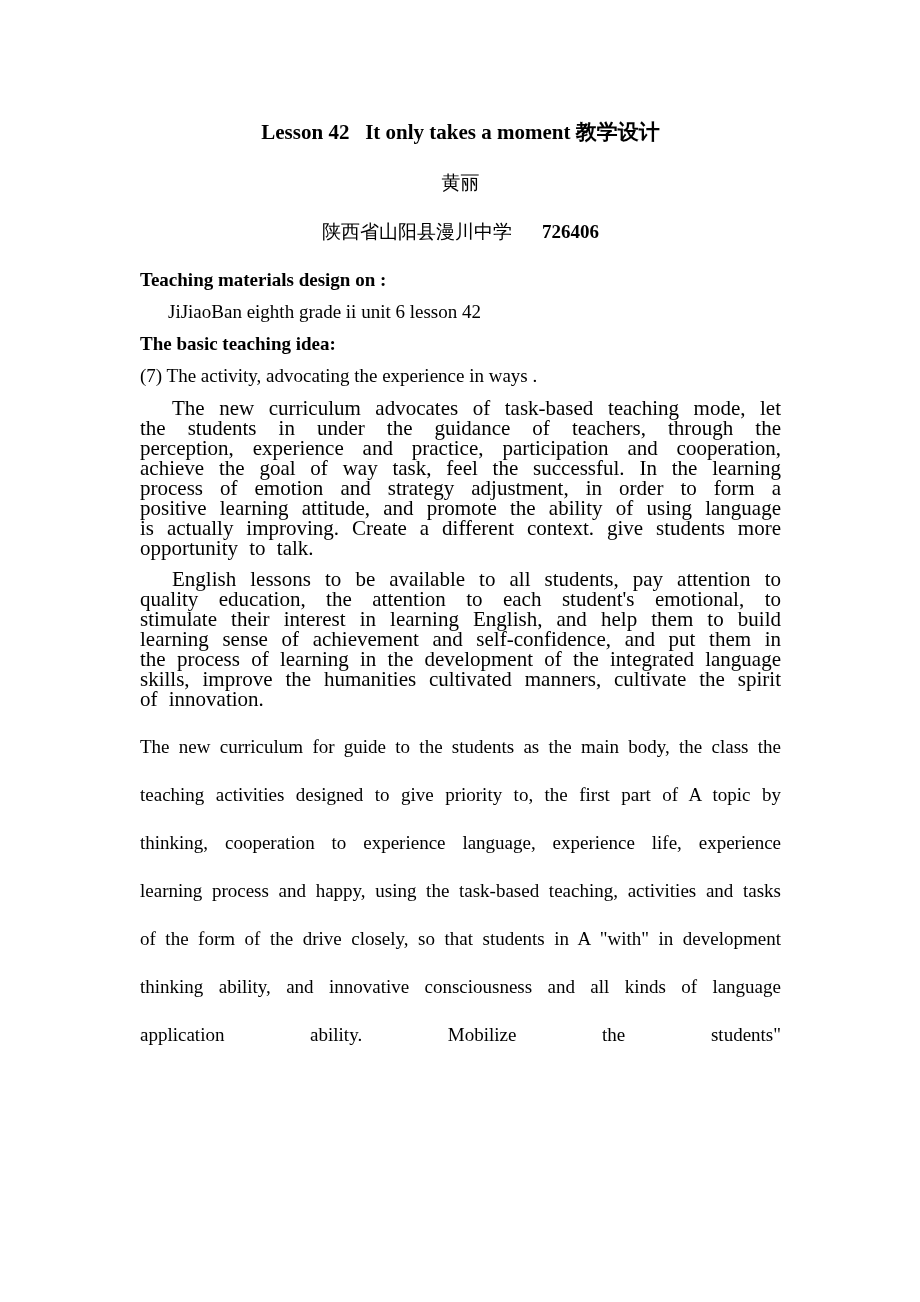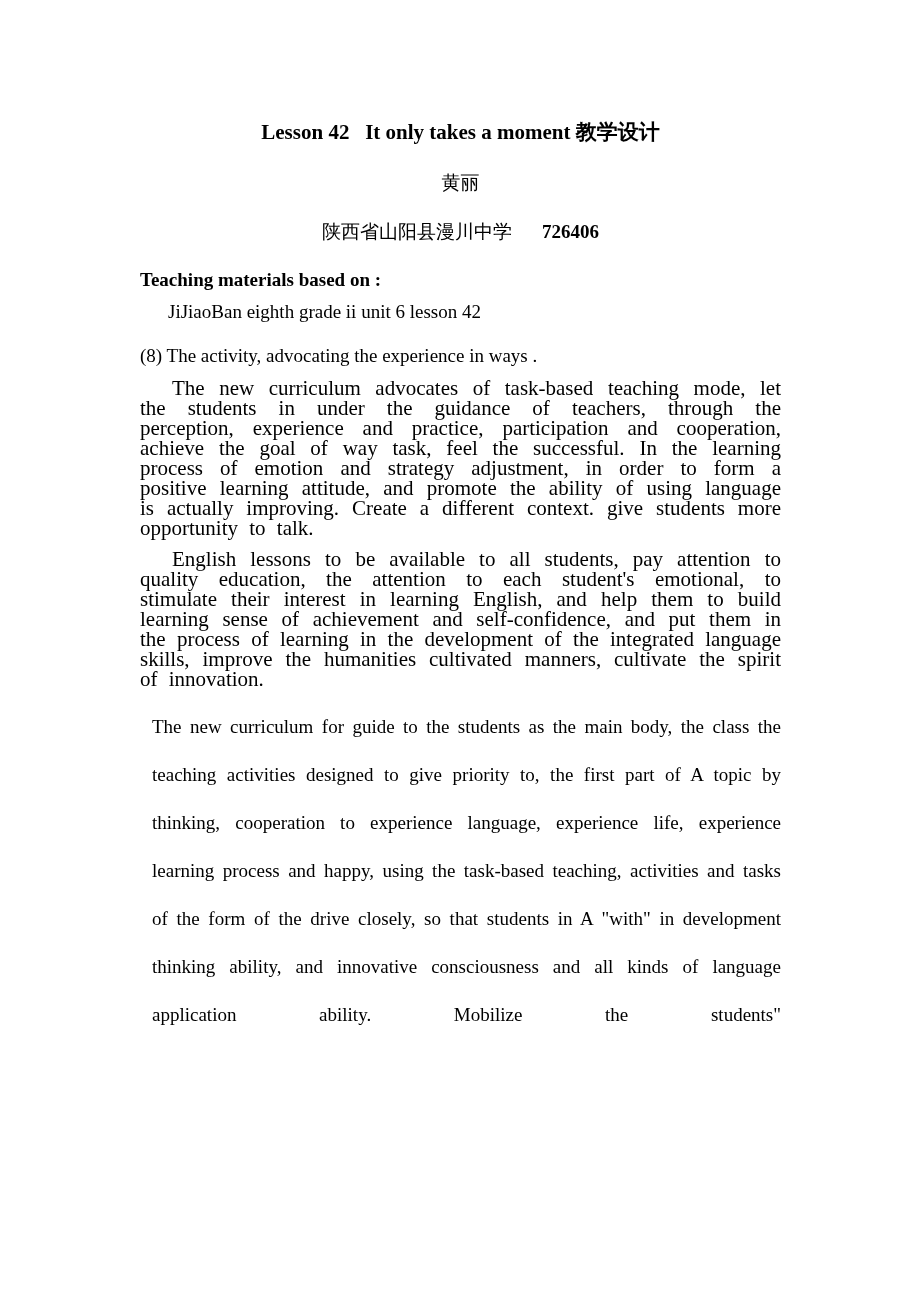--- a/index.html
+++ b/index.html
@@ -60,51 +60,52 @@
     text-align: justify;
     word-spacing: 6px;
     margin: 11px 0;
   }
   .indent {
     text-indent: 32px;
   }
   .p-src {
     font-size: 19px;
     line-height: 20px;
-    margin: 10px 0 24px 0;
+    margin: 10px 0 12px 0;
     padding-left: 28px;
   }
   .p-wide {
     font-size: 19px;
     line-height: 48px;
     text-align: justify;
     text-align-last: justify;
     word-spacing: 3px;
-    margin: 14px 0 0 12px;
+    margin: 14px 0 0 0;
   }
 </style>
 </head>
 <body>
 
 <div class="page">
 
   <div class="doc-title">Lesson 42   It only takes a moment 教学设计</div>
 
   <div class="doc-author">黄丽</div>
 
   <div class="doc-aff">
     <span>陕西省山阳县漫川中学</span><span class="zip">726406</span>
   </div>
 
-  <div class="h">Teaching materials based on :</div>
+  <div class="h">Teaching materials design on :</div>
 
   <div class="p-src">JiJiaoBan eighth grade ii unit 6 lesson 42</div>
 
+  <div class="h">The basic teaching idea:</div>
 
-  <div class="p-single">(8) The activity, advocating the experience in ways .</div>
+  <div class="p-single">(7) The activity, advocating the experience in ways .</div>
 
   <div class="p-dense indent">The new curriculum advocates of task-based teaching mode, let the students in under the guidance of teachers, through the perception, experience and practice, participation and cooperation, achieve the goal of way task, feel the successful. In the learning process of emotion and strategy adjustment, in order to form a positive learning attitude, and promote the ability of using language is actually improving. Create a different context. give students more opportunity to talk.</div>
 
 
   <div class="p-dense indent">English lessons to be available to all students, pay attention to quality education, the attention to each student's emotional, to stimulate their interest in learning English, and help them to build learning sense of achievement and self-confidence, and put them in the process of learning in the development of the integrated language skills, improve the humanities cultivated manners, cultivate the spirit of innovation.</div>
 
 
 
   <div class="p-wide">The new curriculum for guide to the students as the main body, the class the teaching activities designed to give priority to, the first part of A topic by thinking, cooperation to experience language, experience life, experience learning process and happy, using the task-based teaching, activities and tasks of the form of the drive closely, so that students in A "with" in development thinking ability, and innovative consciousness and all kinds of language application ability. Mobilize the students"</div>
 

